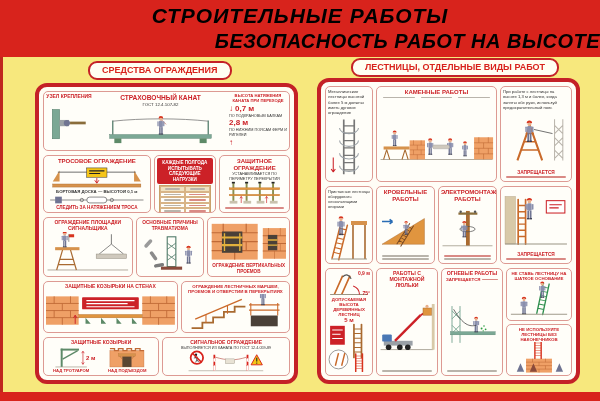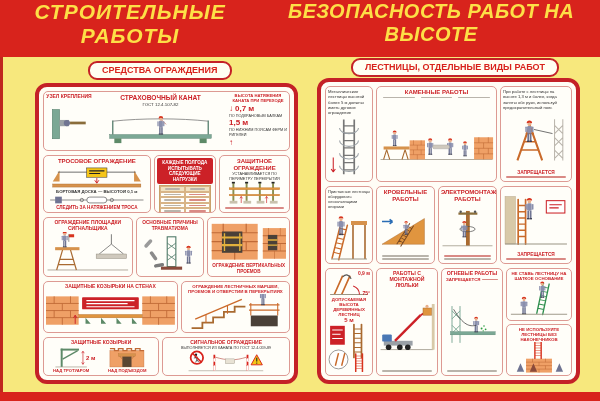--- a/index.html
+++ b/index.html
@@ -1,22 +1,22 @@
 <!DOCTYPE html>
 <html><head>
 <meta charset="utf-8">
 <style>
   html,body{margin:0;padding:0;background:#888;}
   .poster{position:relative;width:600px;height:401px;background:#f7e87d;overflow:hidden;
           font-family:"Liberation Sans",sans-serif;}
-  .hdr{position:absolute;left:0;top:0;right:0;height:57px;background:#d8231c;color:#fde047;
-       font-weight:bold;font-style:italic;text-align:center;display:flex;flex-direction:row;
+  .hdr{position:absolute;left:0;top:0;right:0;height:57px;background:#d8231c;color:#000000;
+       font-weight:bold;font-style:italic;text-align:center;display:flex;flex-direction:column;
        justify-content:center;gap:2px;}
   .hdr .l1{font-size:21px;letter-spacing:1px;}
-  .hdr .l2{font-size:20px;letter-spacing:.5px;}
+  .hdr .l2{font-size:20px;letter-spacing:.5px;text-align:right;}
   .strip{position:absolute;left:0;right:0;bottom:0;height:9px;background:#d8231c;}
   .ledge{position:absolute;left:0;top:57px;bottom:9px;width:3px;background:#c0281e;}
   .tab{position:absolute;background:#fffef2;border:2px solid #c42127;border-radius:9px;
        color:#d8231c;font-weight:bold;font-size:9px;line-height:1;padding:3px 12px;white-space:nowrap;z-index:3;}
   #tabL{left:88px;top:61px;}
   #tabR{left:351px;top:58px;}
   .panel{position:absolute;background:#fffdf6;border:4px solid #c42127;border-radius:12px;
          box-sizing:border-box;display:flex;flex-direction:column;gap:4px;padding:4px;}
   #pL{left:35px;top:83px;width:263px;height:301px;}
   #pR{left:317px;top:78px;width:263px;height:306px;}
@@ -110,21 +110,21 @@
             </div>
           </div>
           <div style="width:58px;display:flex;flex-direction:column;gap:1px">
             <div class="rnote" style="font-size:4.2px;line-height:1.15;text-align:center">ВЫСОТА НАТЯЖЕНИЯ КАНАТА ПРИ ПЕРЕХОДЕ</div>
             <div style="display:flex;align-items:center;gap:2px">
               <span class="meas">↓</span>
               <span class="meas">0,7 м</span>
             </div>
             <div class="note" style="font-size:3.8px;text-align:left">ПО ПОДКРАНОВЫМ БАЛКАМ</div>
             <div style="display:flex;align-items:center;gap:2px">
-              <span class="meas">1,5 м</span>
+              <span class="meas">2,8 м</span>
             </div>
             <div class="note" style="font-size:3.8px;text-align:left">ПО НИЖНИМ ПОЯСАМ ФЕРМ И РИГЕЛЕЙ</div>
             <span class="meas">↑</span>
           </div>
         </div>
       </div>
     </div>
 
     <div class="row" style="height:58px">
       <div class="cell" style="flex:1.8">

